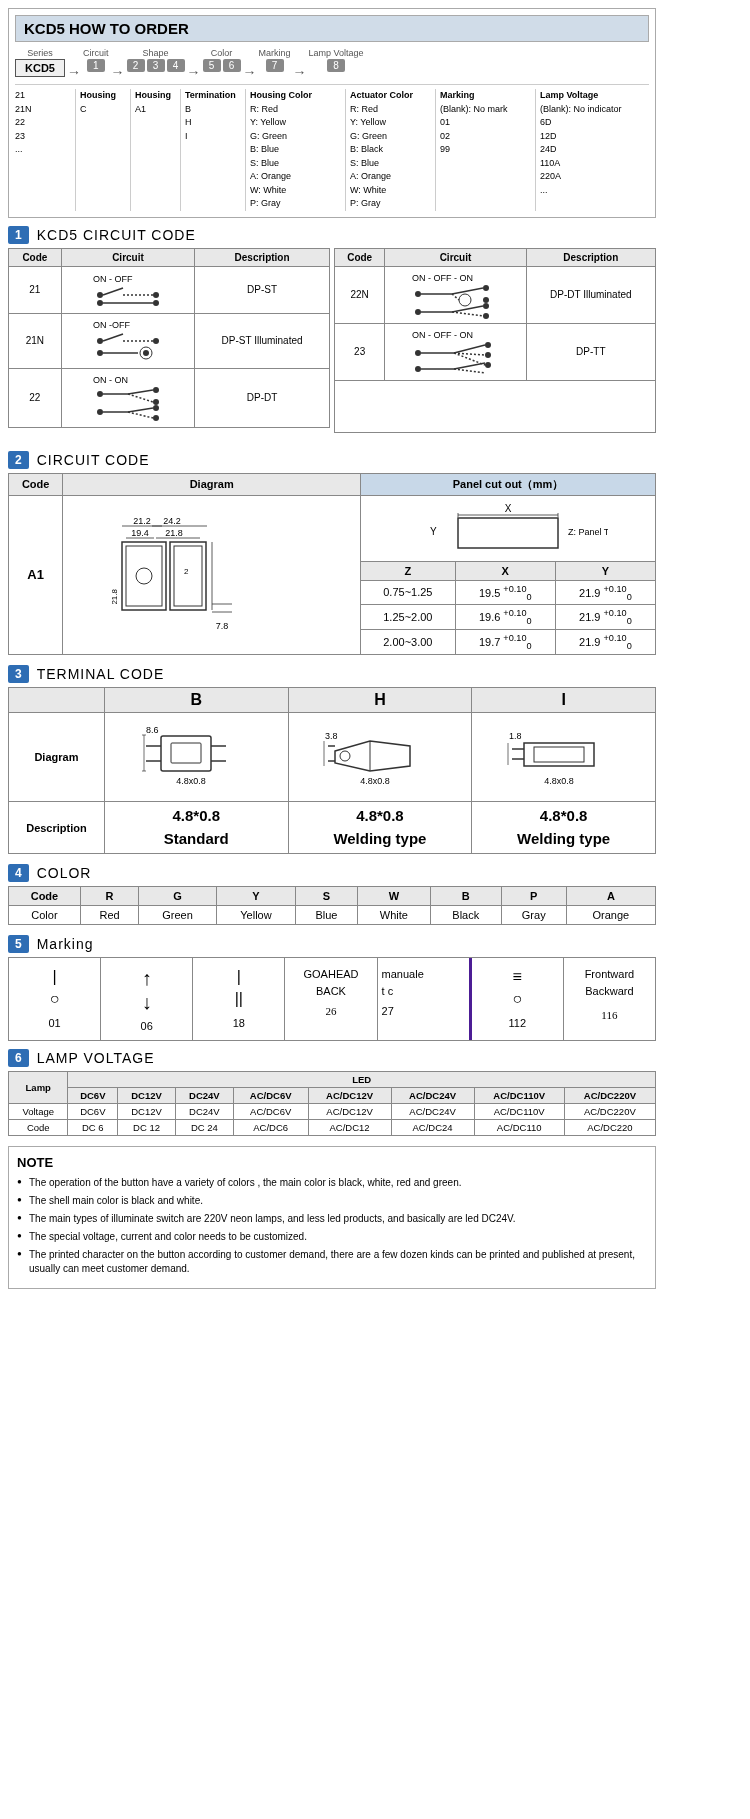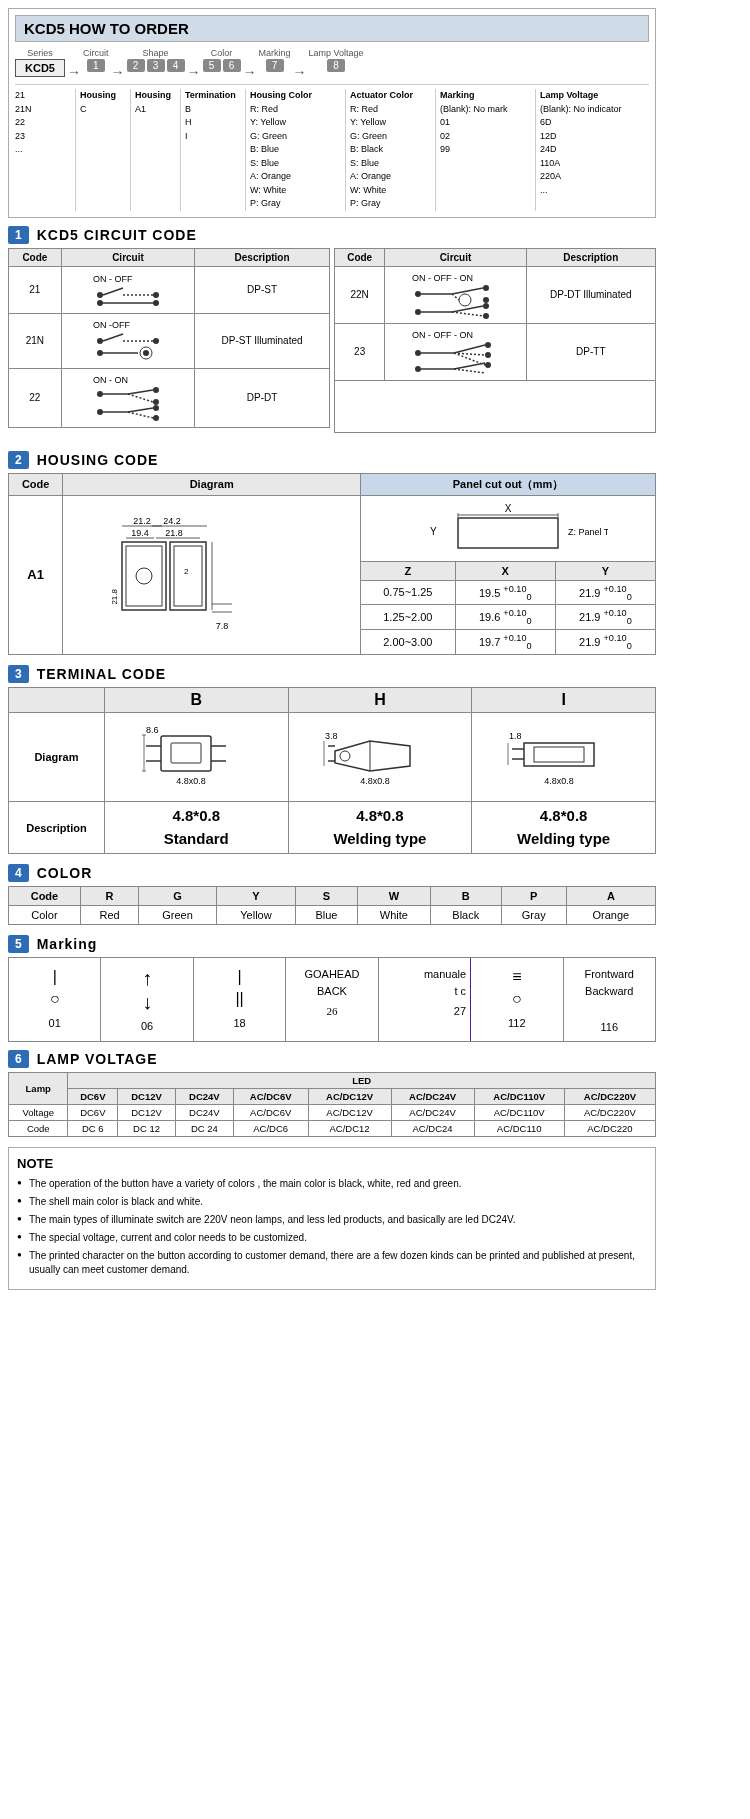--- a/index.html
+++ b/index.html
@@ -65,21 +65,21 @@
       background: #2e6db4;
       color: #fff;
       font-size: 12px;
       font-weight: bold;
       padding: 2px 7px;
       border-radius: 2px;
       margin-right: 8px;
     }
     .section-title {
       font-size: 14px;
-      font-weight: bold;
+      font-weight: normal;
       letter-spacing: 1px;
     }
 
     
     table {
       border-collapse: collapse;
       width: 100%;
       font-size: 11px;
     }
     td, th {
@@ -403,21 +403,21 @@
           </tr>
         </tbody>
           </table>
       </div>
     </div>
   </div>
 
   <div>
     <div class="section-header">
       <div class="section-num">2</div>
-      <div class="section-title">HOUSING CODE</div>
+      <div class="section-title">CIRCUIT CODE</div>
     </div>
     <table class="section-table">
       <tbody>
           <tr>
         <th>Code</th>
         <th>Diagram</th>
         <th colspan="3" style="background:#c8d8e8;">Panel cut out（mm）</th>
       </tr>
       <tr>
         <td rowspan="5" style="font-weight:bold; font-size:13px;">A1</td>
@@ -614,33 +614,33 @@
         <div style="flex:1; border-right:1px solid #888; text-align:center; padding:8px 4px;">
           <div style="font-size:16px; line-height:1.4;">|<br>||</div>
           <div style="font-size:11px; margin-top:6px;">18</div>
         </div>
 
         <div style="flex:1; border-right:1px solid #888; text-align:center; padding:8px 4px;">
           <div style="font-size:11px; line-height:1.5;">GOAHEAD<br>BACK</div>
           <div style="font-size:11px; margin-top:6px;font-family:Liberation Serif, serif;">26</div>
         </div>
 
-        <div style="flex:1; border-right:1px solid #4c1d95; text-align:right; padding:8px 4px;">
+        <div style="flex:1; border-right:3px solid #4c1d95; text-align:left; padding:8px 4px;">
           <div style="font-size:11px; line-height:1.5;">manuale<br>t c</div>
           <div style="font-size:11px; margin-top:6px;">27</div>
         </div>
 
         <div style="flex:1; border-right:1px solid #888; text-align:center; padding:8px 4px;">
           <div style="font-size:16px; line-height:1.4;">≡<br>○</div>
           <div style="font-size:11px; margin-top:6px;">112</div>
         </div>
 
         <div style="flex:1; text-align:center; padding:8px 4px;">
           <div style="font-size:11px; line-height:1.5;">Frontward<br>Backward</div>
-          <div style="font-size:11px; margin-top:22px;">116</div>
+          <div style="font-size:11px; margin-top:10px;font-family:Liberation Serif, serif;">116</div>
         </div>
       </div>
     </div>
   </div>
 
   <div>
     <div class="section-header">
       <div class="section-num">6</div>
       <div class="section-title">LAMP VOLTAGE</div>
     </div>

